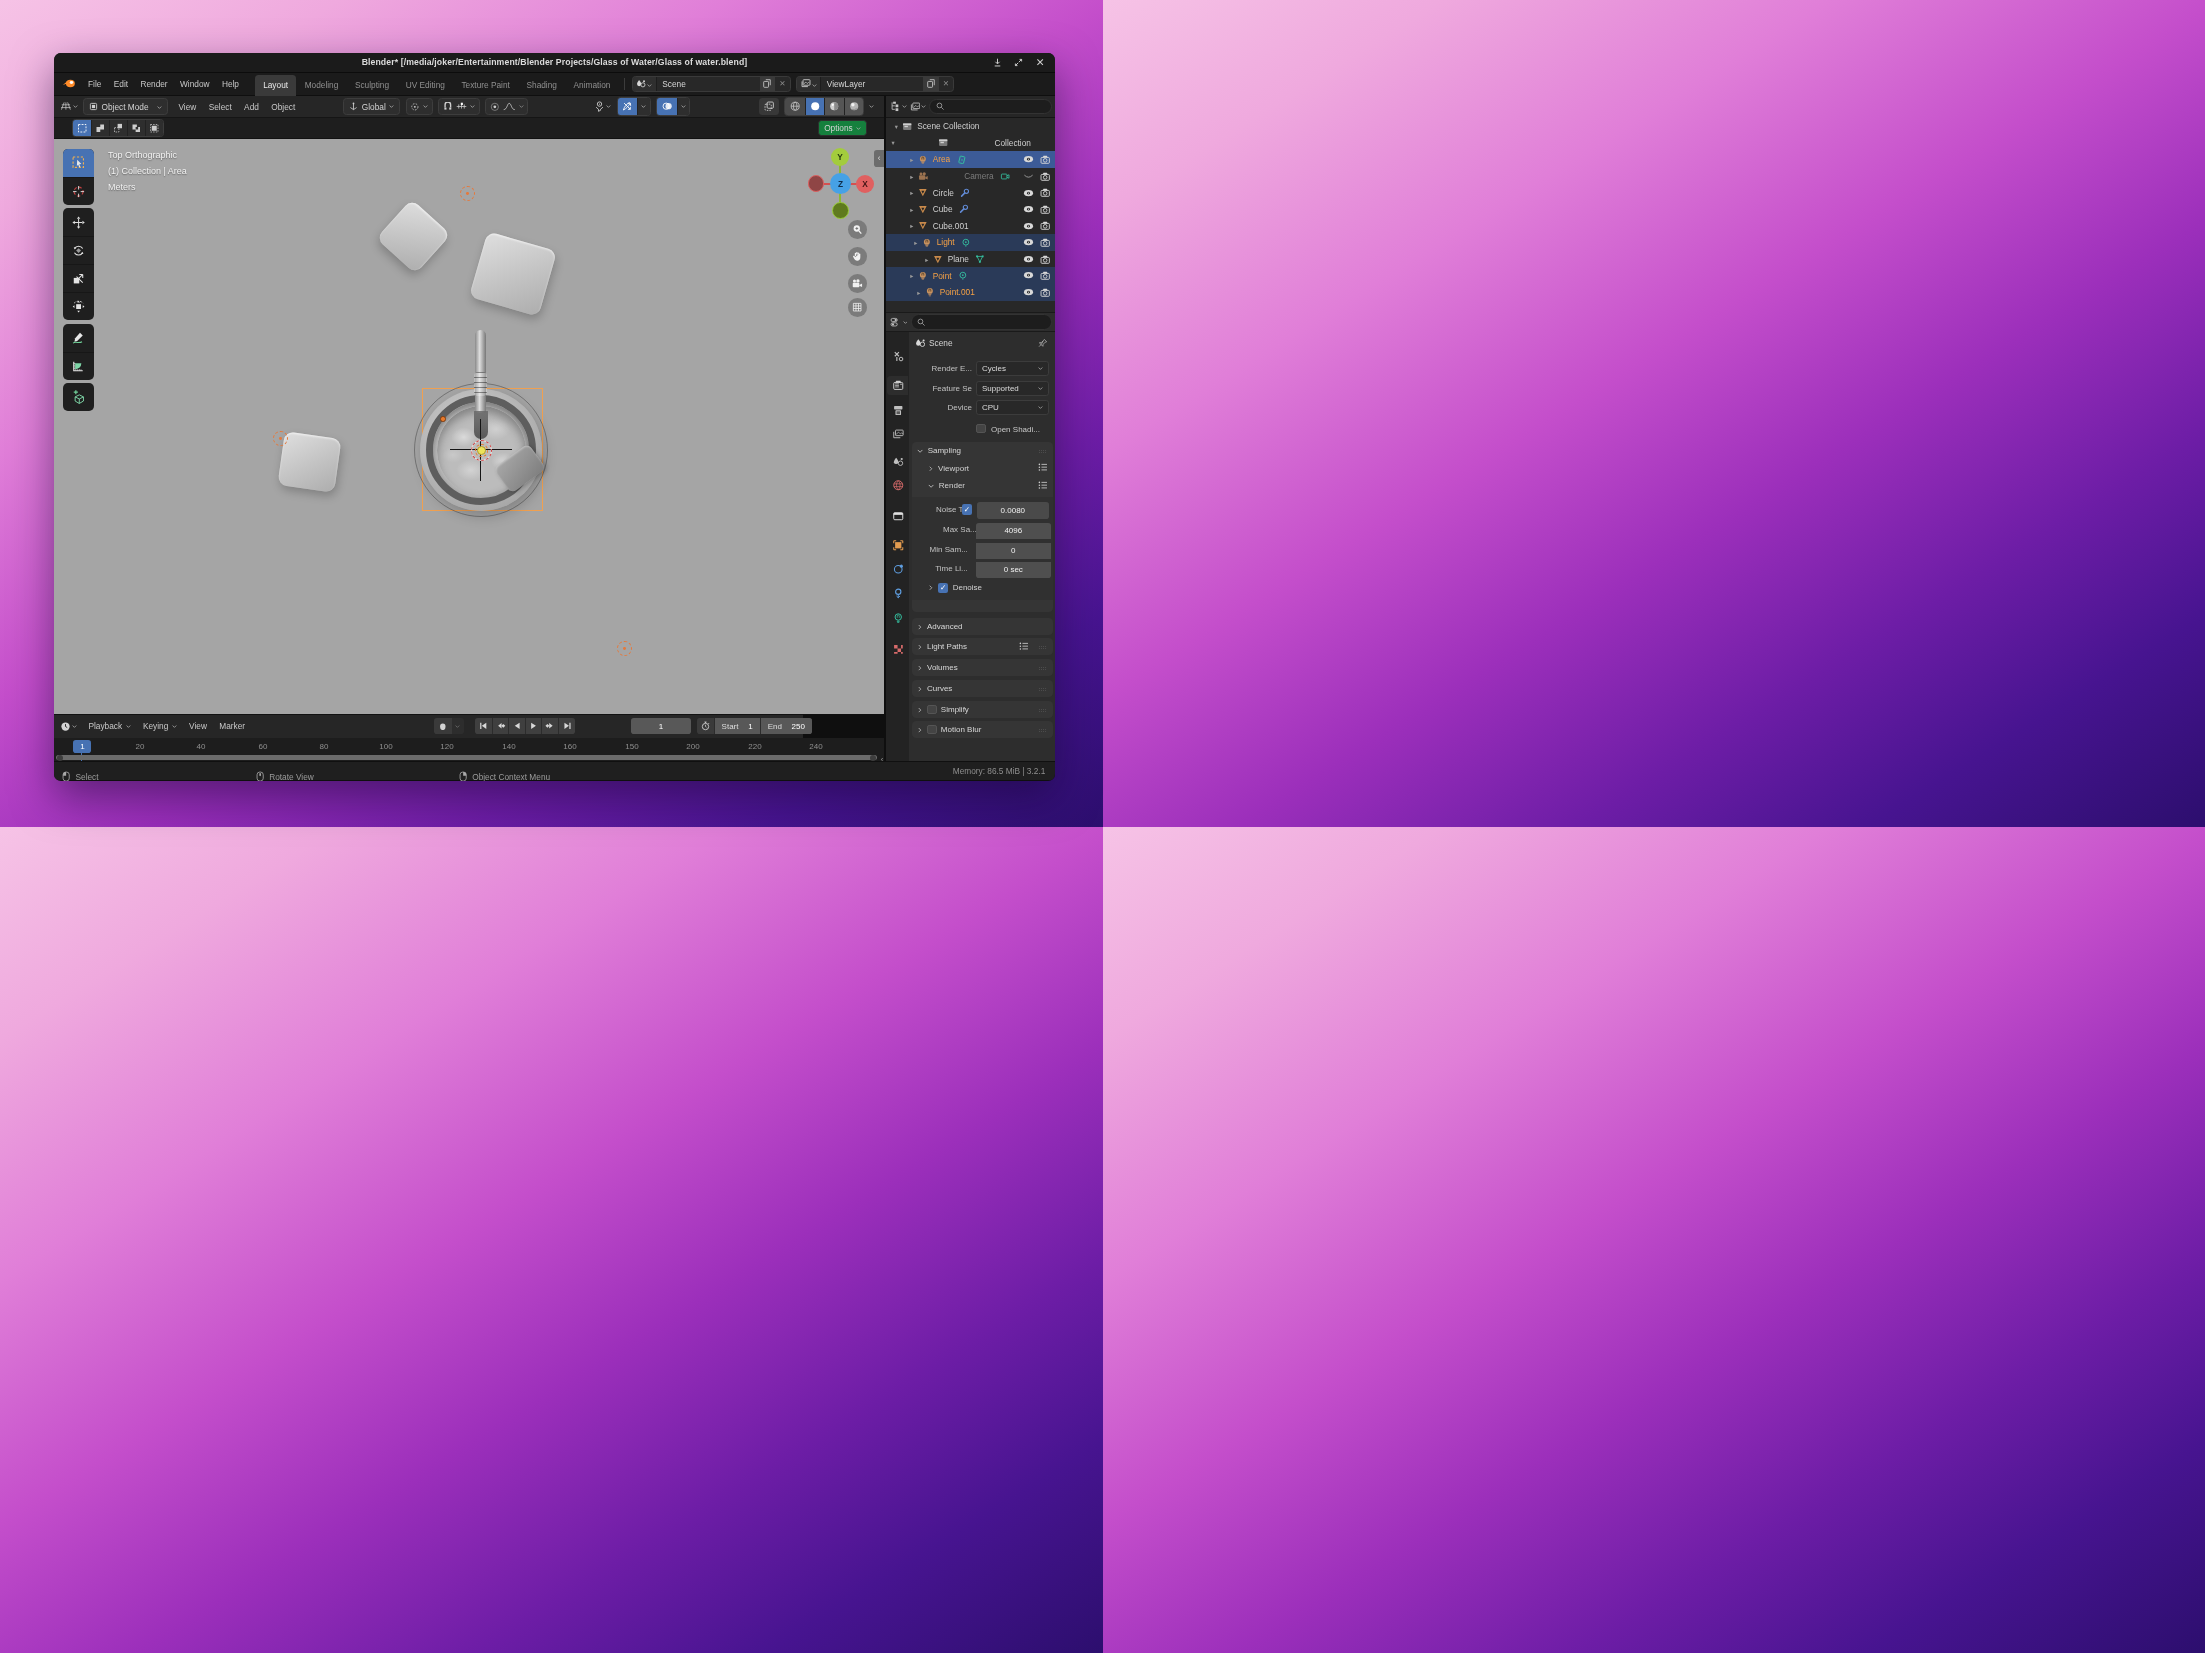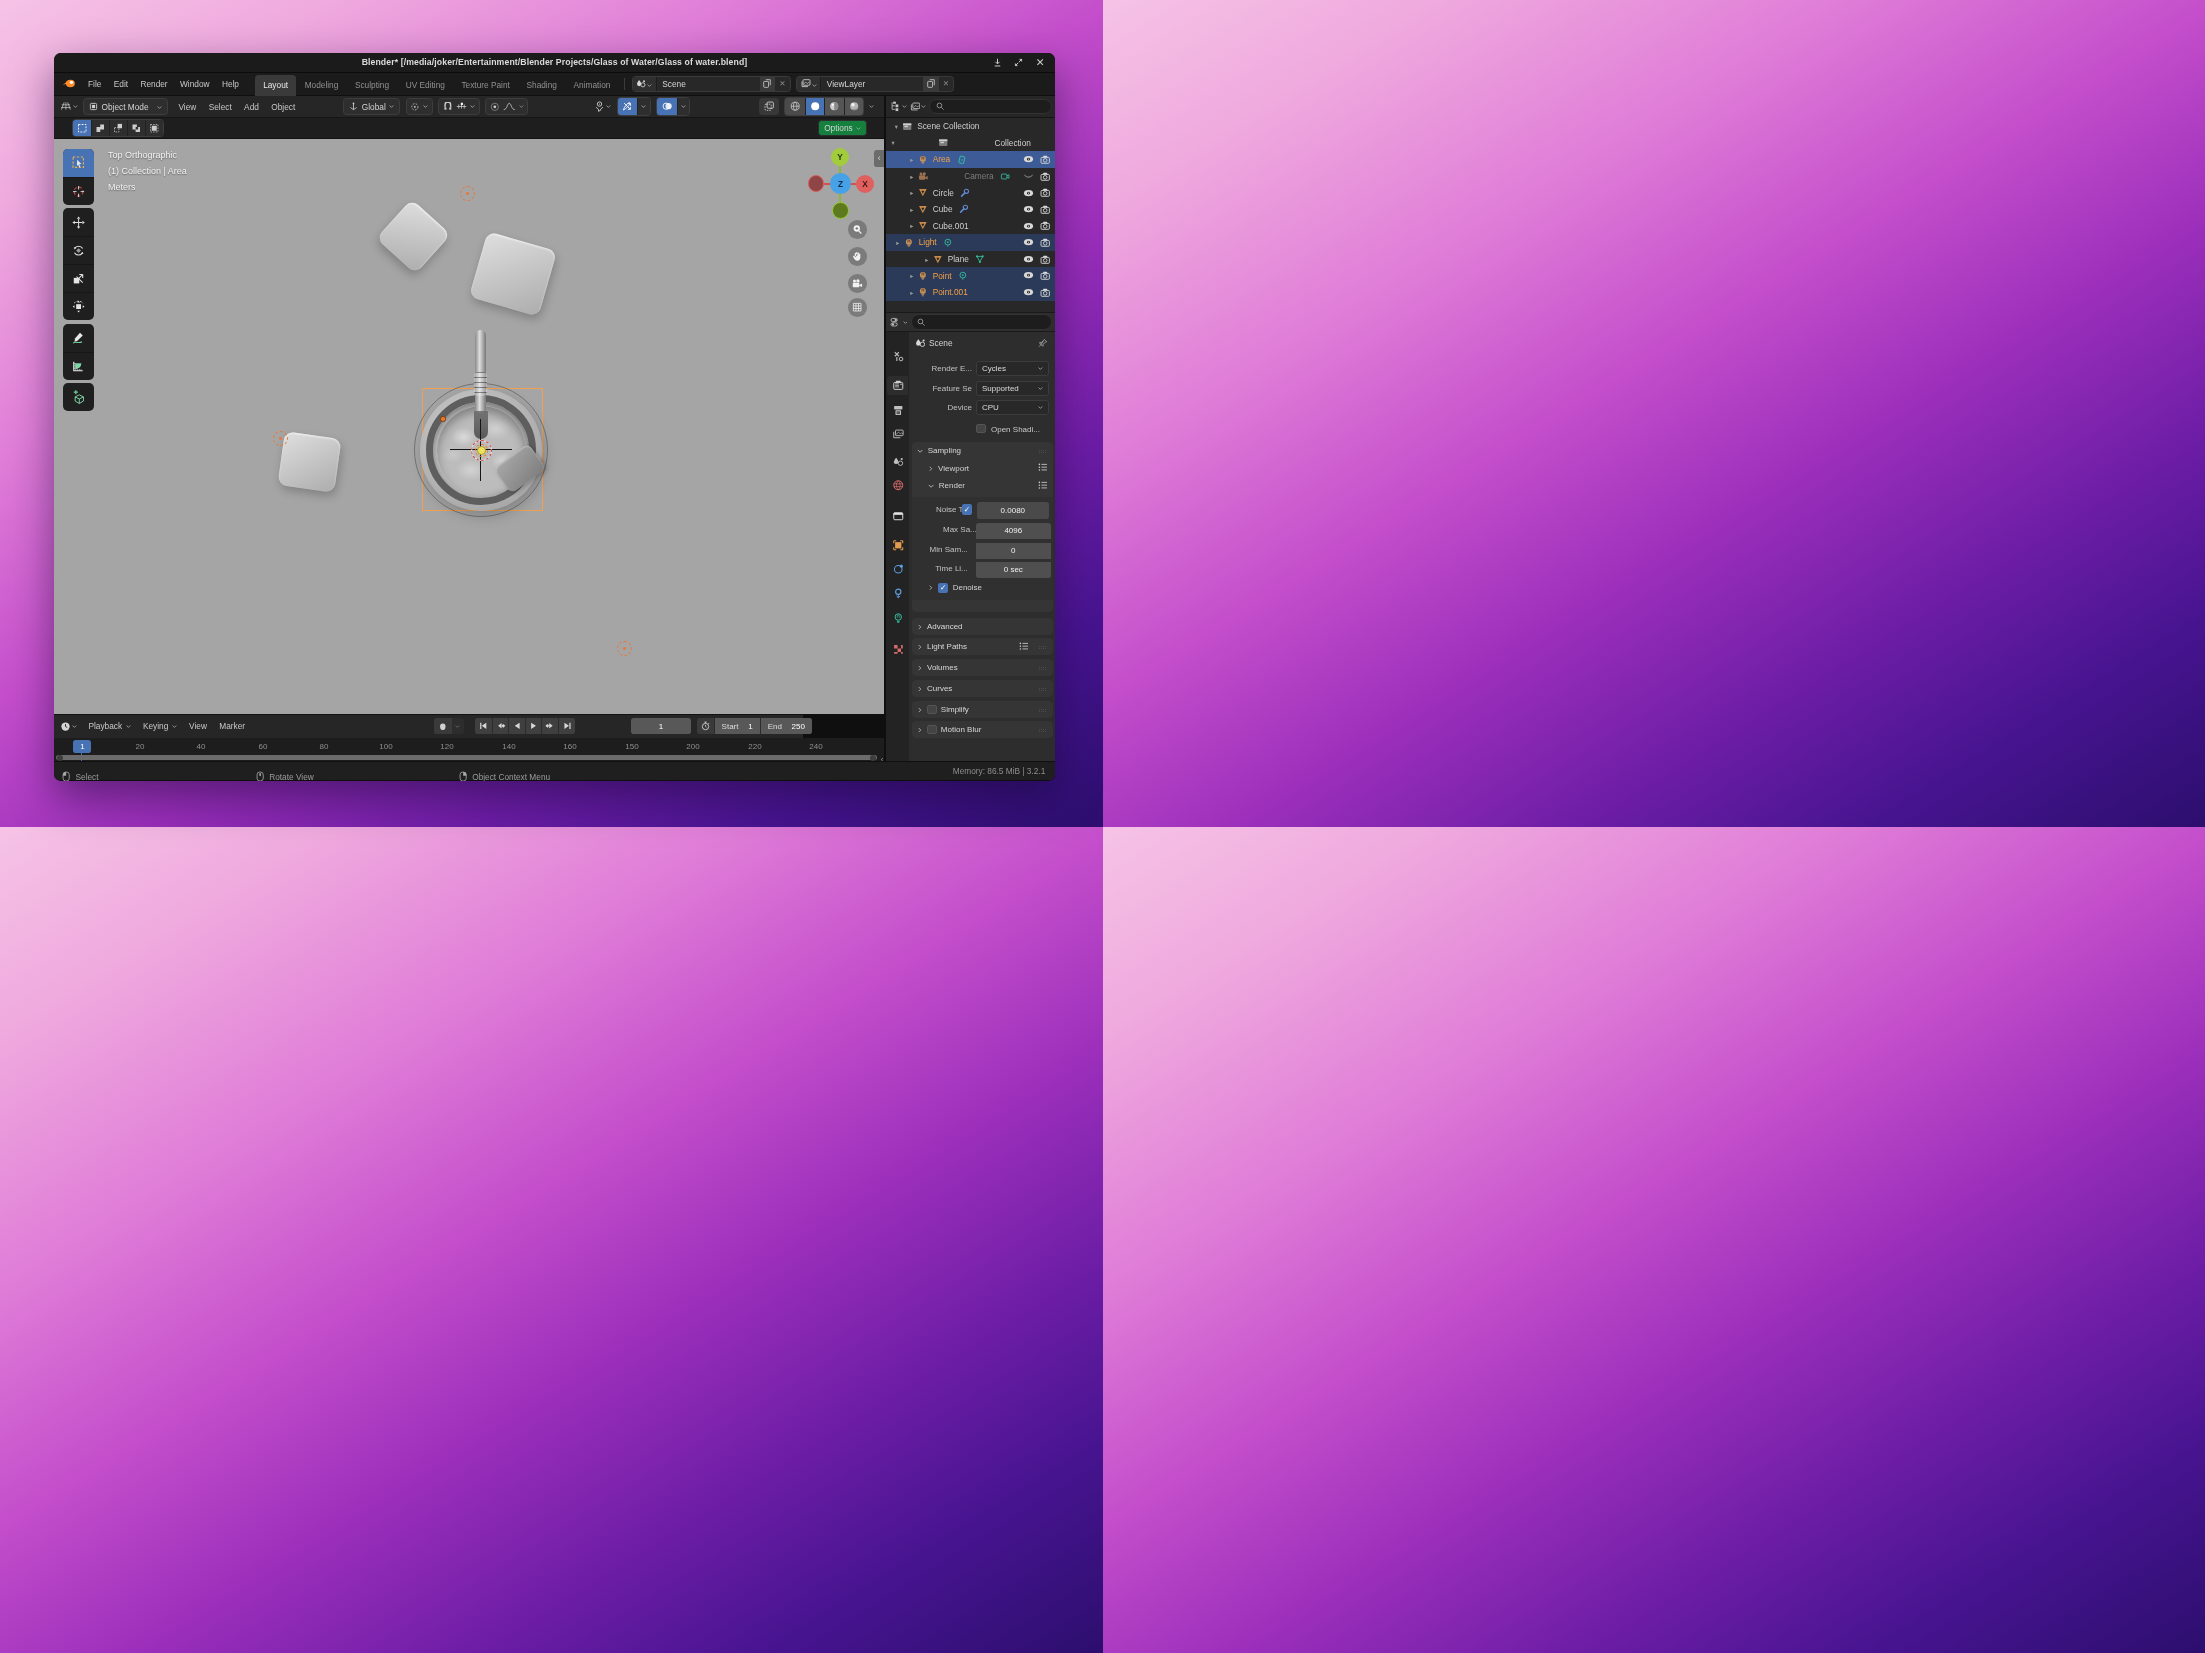--- a/index.html
+++ b/index.html
@@ -916,21 +916,21 @@
           </svg>
         </span>
         <span class="ol-ico" style="width:16.6px;">
           <svg width="10.4" height="9" viewBox="0 0 15 13">
             <rect x="1.5" y="3.5" width="12" height="8.5" rx="1.3" fill="none" stroke="#d8d8d8" stroke-width="1.3"></rect>
             <circle cx="7.5" cy="7.7" r="2.6" fill="none" stroke="#d8d8d8" stroke-width="1.3"></circle>
             <rect x="4.5" y="1.2" width="6" height="2.2" rx=".8" fill="#d8d8d8"></rect>
           </svg>
         </span>
       </div>
-      <div class="ol-row selected" style="padding-left: 7px;">
+      <div class="ol-row selected" style="padding-left: 25px;">
         <span class="tri">▸</span>
         <span class="ol-ico">
           <svg width="9.7" height="9.7" viewBox="0 0 14 14">
             <circle cx="7" cy="5.6" r="4.3" fill="#c9935f"></circle>
             <path d="M5.6 4.2 a1.4 1.4 0 0 1 2.8 0 M5.6 4.2 V6.6 M8.4 4.2 V6.6" stroke="#3a2c1d" stroke-width="1" fill="none"></path>
             <rect x="4.8" y="10.4" width="4.4" height="1.3" rx=".6" fill="#c9935f"></rect>
             <rect x="5.3" y="12.2" width="3.4" height="1.1" rx=".5" fill="#c9935f"></rect>
           </svg>
         </span>
         <span class="name">Light</span>
@@ -1017,21 +1017,21 @@
           </svg>
         </span>
         <span class="ol-ico" style="width:16.6px;">
           <svg width="10.4" height="9" viewBox="0 0 15 13">
             <rect x="1.5" y="3.5" width="12" height="8.5" rx="1.3" fill="none" stroke="#d8d8d8" stroke-width="1.3"></rect>
             <circle cx="7.5" cy="7.7" r="2.6" fill="none" stroke="#d8d8d8" stroke-width="1.3"></circle>
             <rect x="4.5" y="1.2" width="6" height="2.2" rx=".8" fill="#d8d8d8"></rect>
           </svg>
         </span>
       </div>
-      <div class="ol-row selected" style="padding-left: 21px;">
+      <div class="ol-row selected" style="padding-left: 28px;">
         <span class="tri">▸</span>
         <span class="ol-ico">
           <svg width="9.7" height="9.7" viewBox="0 0 14 14">
             <circle cx="7" cy="5.6" r="4.3" fill="#c9935f"></circle>
             <path d="M5.6 4.2 a1.4 1.4 0 0 1 2.8 0 M5.6 4.2 V6.6 M8.4 4.2 V6.6" stroke="#3a2c1d" stroke-width="1" fill="none"></path>
             <rect x="4.8" y="10.4" width="4.4" height="1.3" rx=".6" fill="#c9935f"></rect>
             <rect x="5.3" y="12.2" width="3.4" height="1.1" rx=".5" fill="#c9935f"></rect>
           </svg>
         </span>
         <span class="name">Point.001</span>

